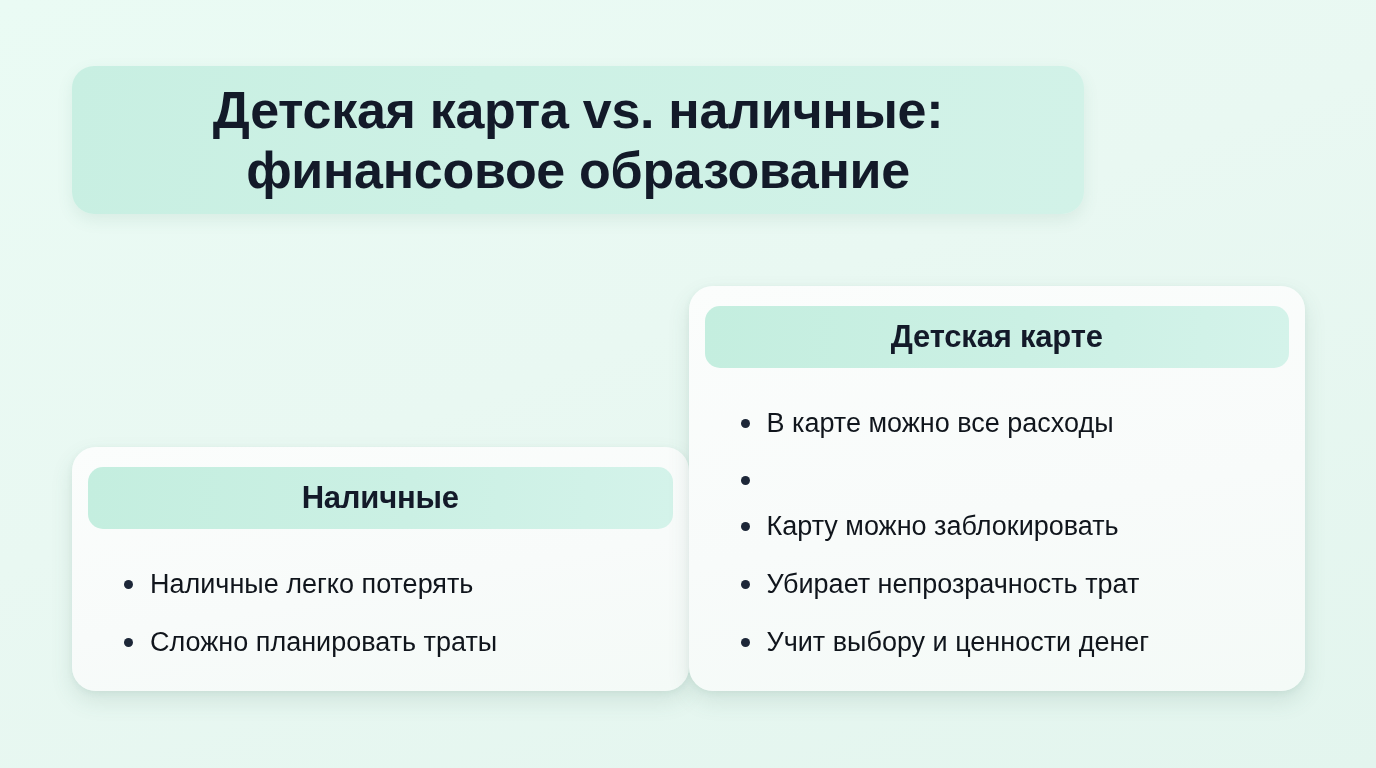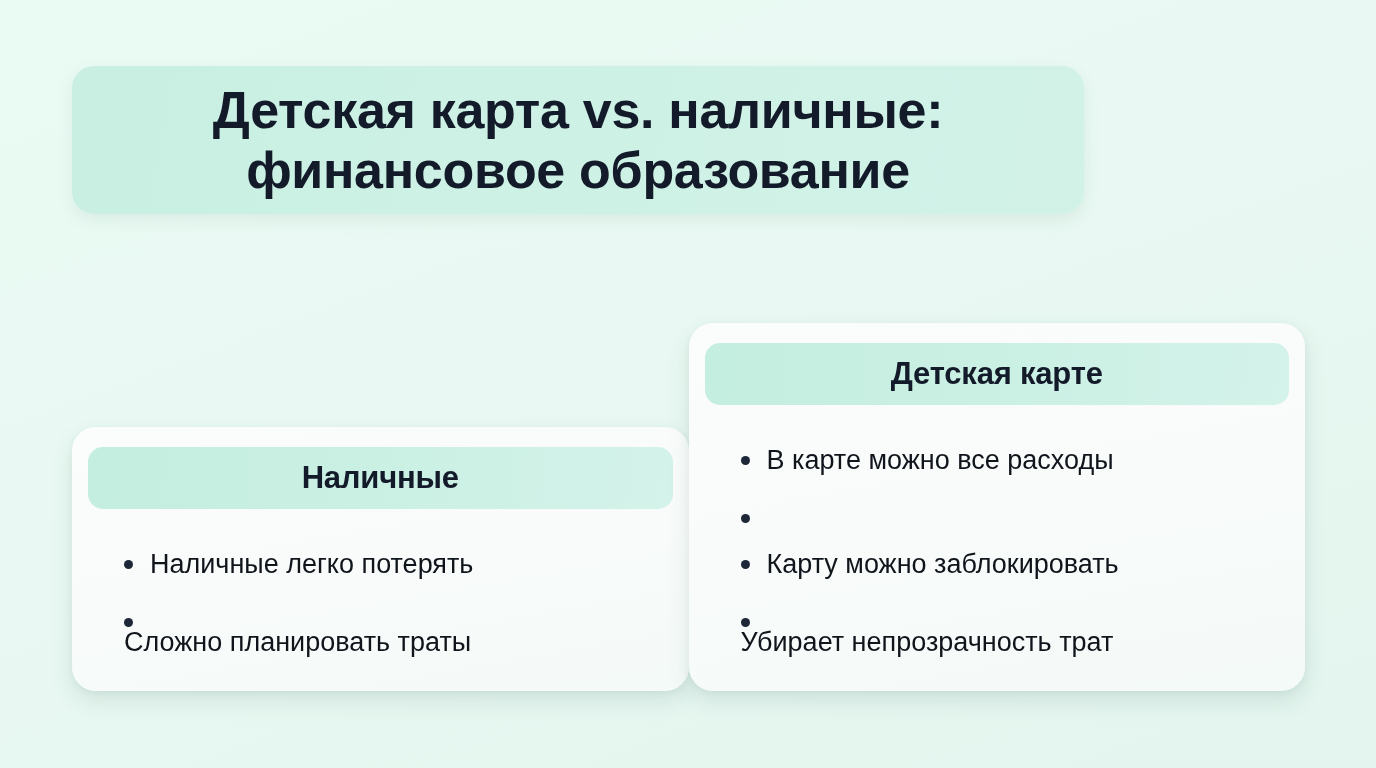--- a/index.html
+++ b/index.html
@@ -89,21 +89,20 @@
     padding: 30px 10px 0 26px;
   }
   .bullet-item {
     display: flex;
     align-items: flex-start;
     margin-bottom: 26px;
     line-height: 1;
   }
   .bullet-item:last-child {
     margin-bottom: 0;
-    flex-direction: column;
   }
   .bullet-dot {
     flex: 0 0 auto;
     width: 9px;
     height: 9px;
     border-radius: 50%;
     background: #1d2738;
     margin-top: 11px;
     margin-right: 17px;
   }
@@ -154,17 +153,21 @@
           <span class="bullet-dot"></span>
         </li>
         <li class="bullet-item">
           <span class="bullet-dot"></span>
           <span class="bullet-text">Карту можно заблокировать</span>
         </li>
         <li class="bullet-item">
           <span class="bullet-dot"></span>
           <span class="bullet-text">Убирает непрозрачность трат</span>
         </li>
+        <li class="bullet-item">
+          <span class="bullet-dot"></span>
+          <span class="bullet-text">Учит выбору и ценности денег</span>
+        </li>
       </ul>
     </div>
 
   </div>
 </div>
 
 </body></html>

